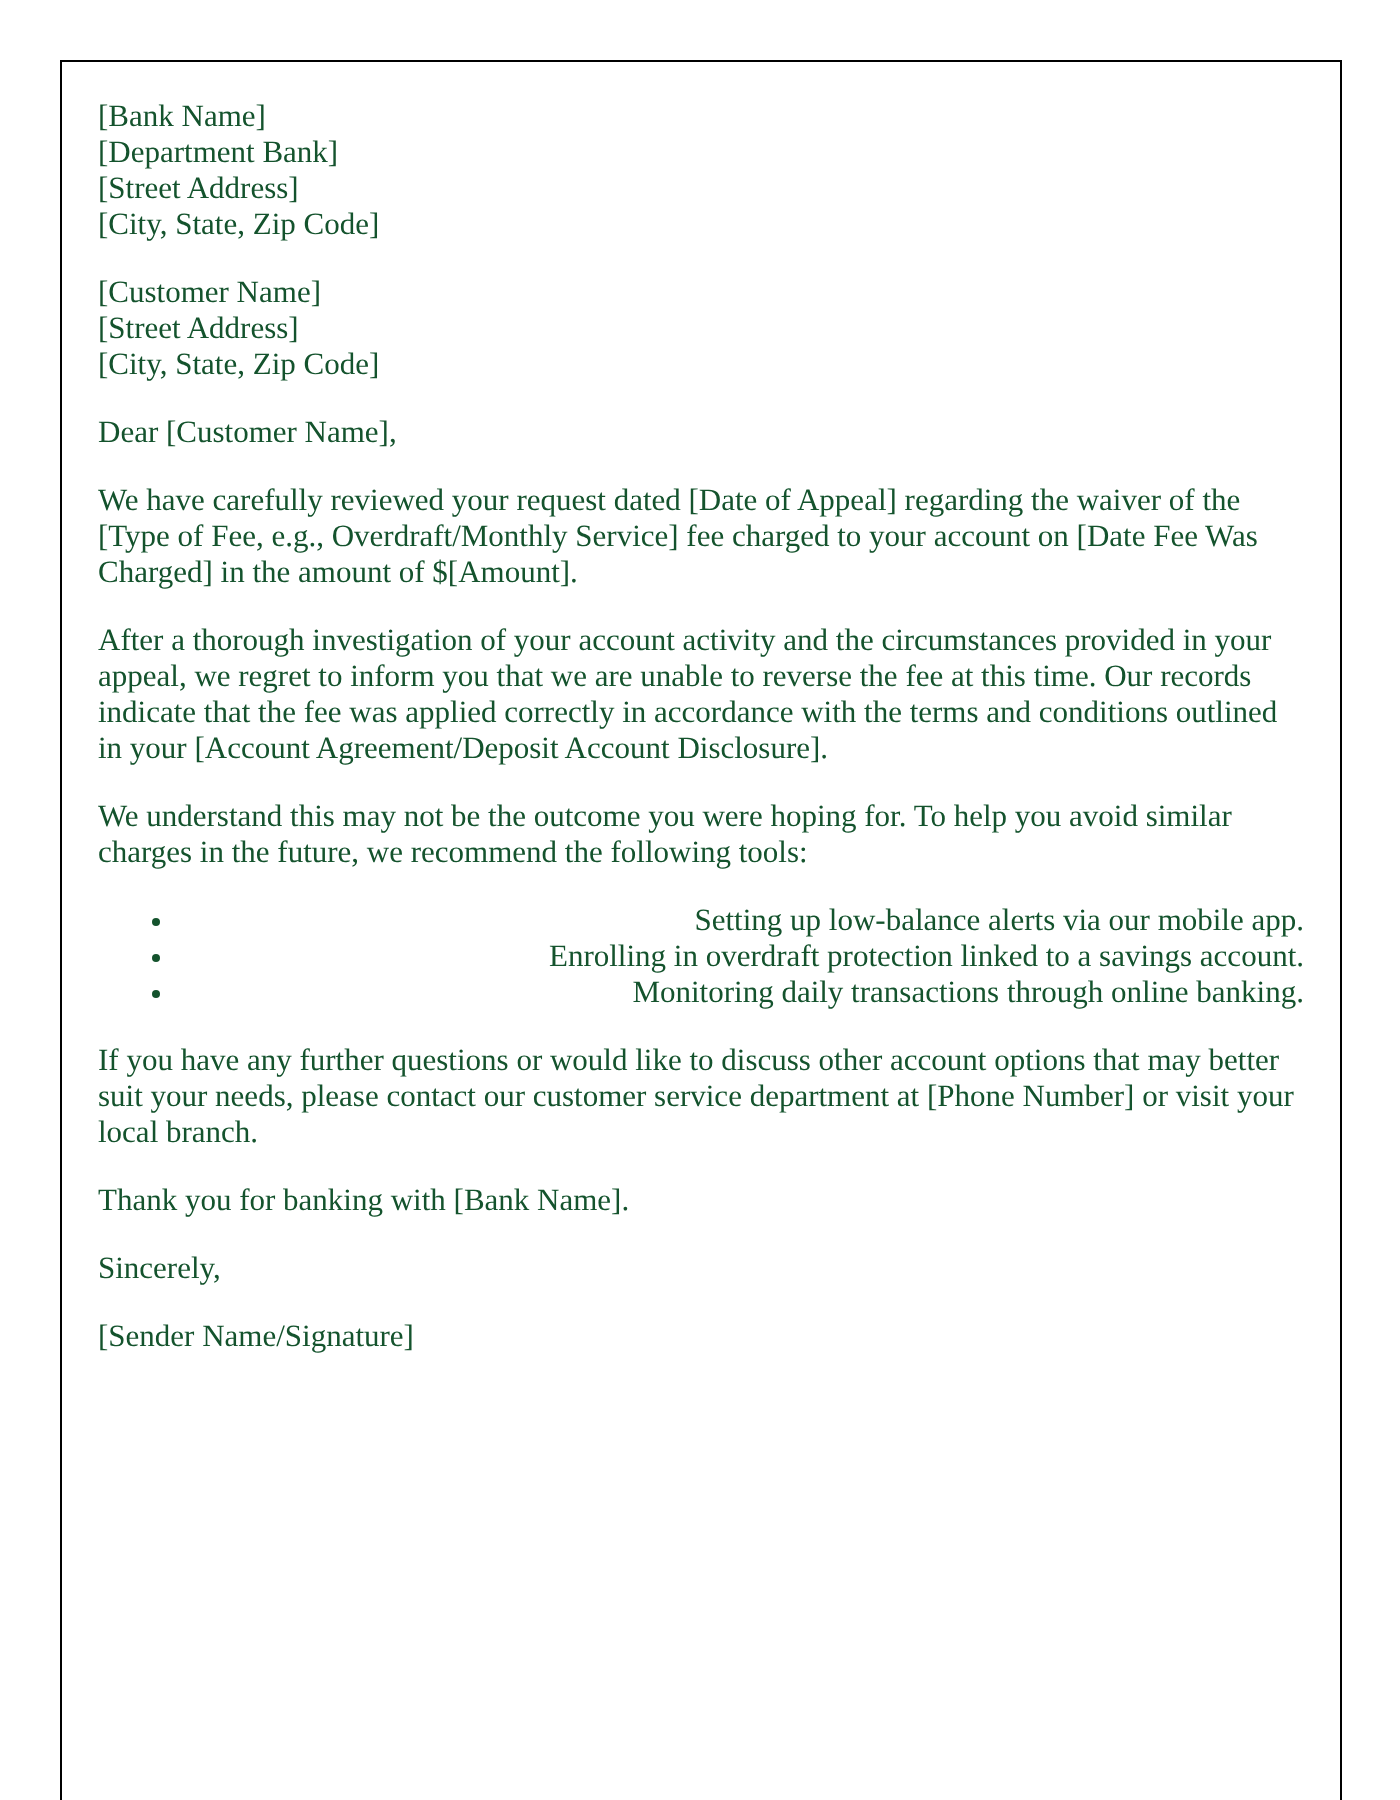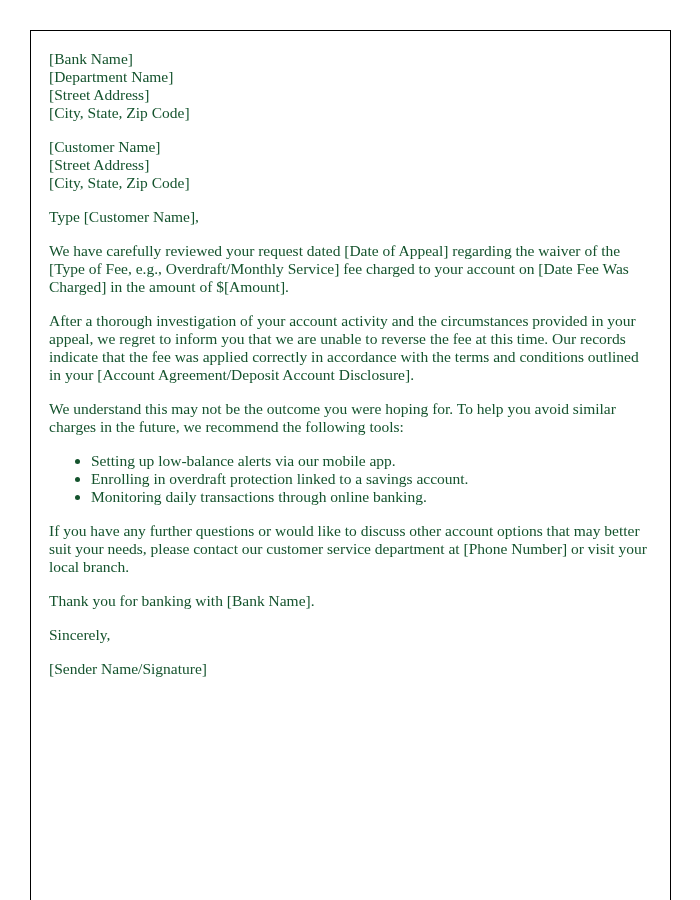--- a/index.html
+++ b/index.html
@@ -32,44 +32,44 @@
     font-family: Liberation Serif, serif;
   }
   .block { margin-bottom: 16px; }
   .line { white-space: pre; }
   p.para { margin-bottom: 16px; }
   ul.bullets {
     margin: 0 0 16px 0;
     padding-left: 42px;
     list-style-type: disc;
   }
-  ul.bullets li { margin: 0; }
+  ul.bullets li { margin: 0; text-align: right; }
 </style>
 </head>
 <body>
 
 <div class="canvas">
   <div class="page">
 
     <div class="block">
       <div class="line">[Bank Name]</div>
-      <div class="line">[Department Name]</div>
+      <div class="line">[Department Bank]</div>
       <div class="line">[Street Address]</div>
       <div class="line">[City, State, Zip Code]</div>
     </div>
 
 
     <div class="block">
       <div class="line">[Customer Name]</div>
       <div class="line">[Street Address]</div>
       <div class="line">[City, State, Zip Code]</div>
     </div>
 
 
-    <p class="para">Type [Customer Name],</p>
+    <p class="para">Dear [Customer Name],</p>
 
     <p class="para">We have carefully reviewed your request dated [Date of Appeal] regarding the waiver of the [Type of Fee, e.g., Overdraft/Monthly Service] fee charged to your account on [Date Fee Was Charged] in the amount of $[Amount].</p>
     <p class="para">After a thorough investigation of your account activity and the circumstances provided in your appeal, we regret to inform you that we are unable to reverse the fee at this time. Our records indicate that the fee was applied correctly in accordance with the terms and conditions outlined in your [Account Agreement/Deposit Account Disclosure].</p>
     <p class="para">We understand this may not be the outcome you were hoping for. To help you avoid similar charges in the future, we recommend the following tools:</p>
 
     <ul class="bullets">
       <li>Setting up low-balance alerts via our mobile app.</li>
       <li>Enrolling in overdraft protection linked to a savings account.</li>
       <li>Monitoring daily transactions through online banking.</li>
     </ul>

